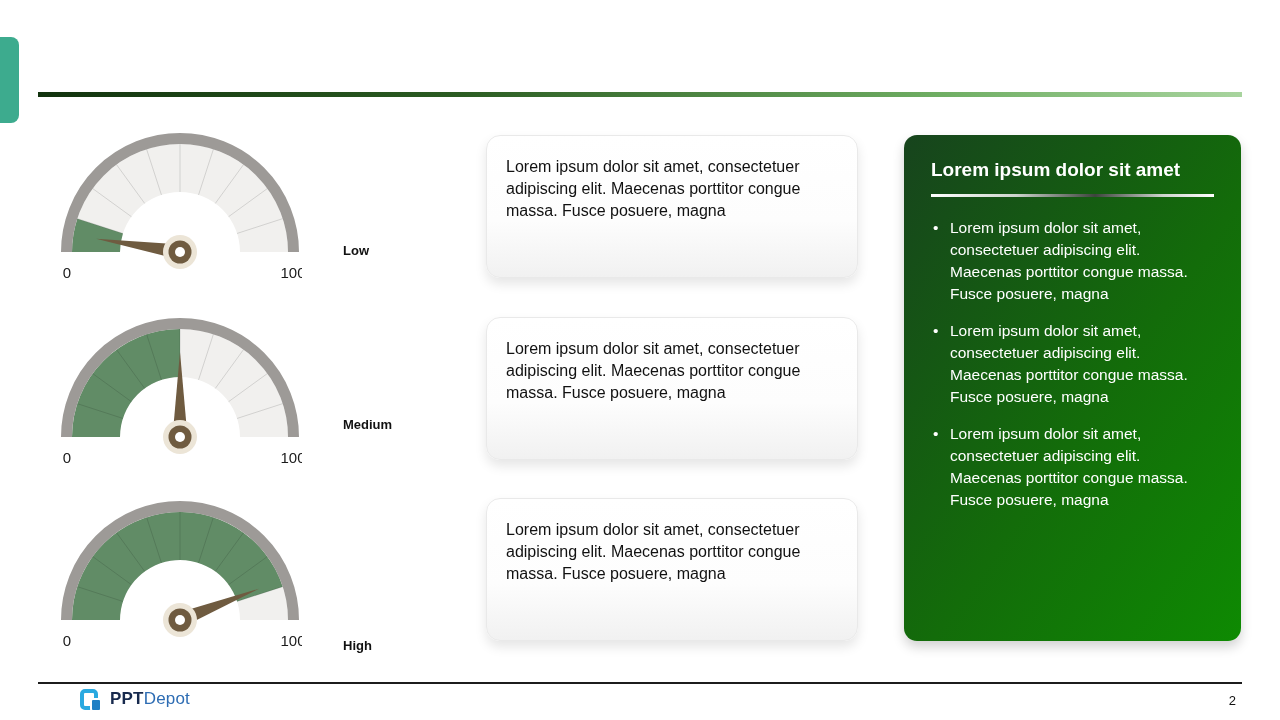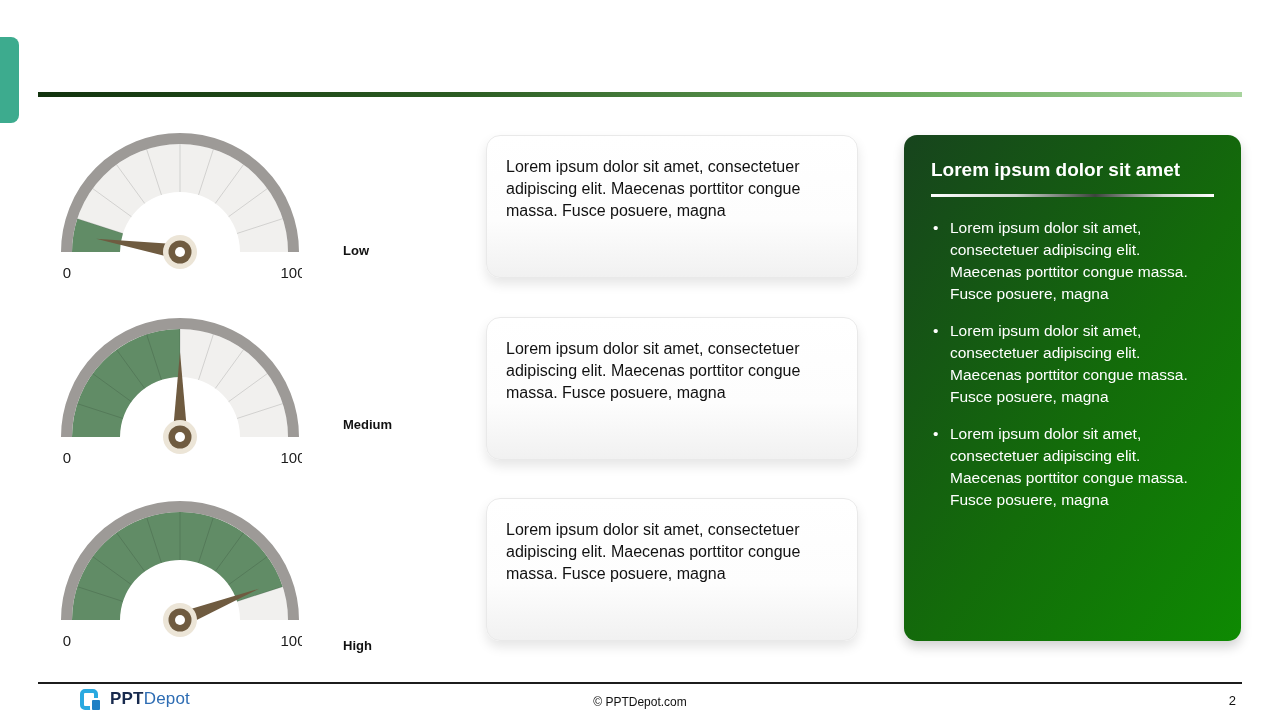--- a/index.html
+++ b/index.html
@@ -142,16 +142,15 @@
   <div class="footer-line"></div>
 
   <div class="logo">
     <svg width="23" height="26" viewBox="0 0 23 26">
       <rect x="2" y="2" width="14" height="17" rx="3" fill="none" stroke="#2aa9e0" stroke-width="4"></rect>
       <rect x="11" y="10" width="10" height="12" rx="2" fill="#1f7fc4" stroke="#ffffff" stroke-width="2"></rect>
     </svg>
     <span class="logo-text"><span class="logo-ppt">PPT</span><span class="logo-depot">Depot</span></span>
   </div>
 
-  <div class="copyright">© PPTDepot.com</div>
   <div class="page-number">2</div>
 
 </div>
 
 </body></html>

